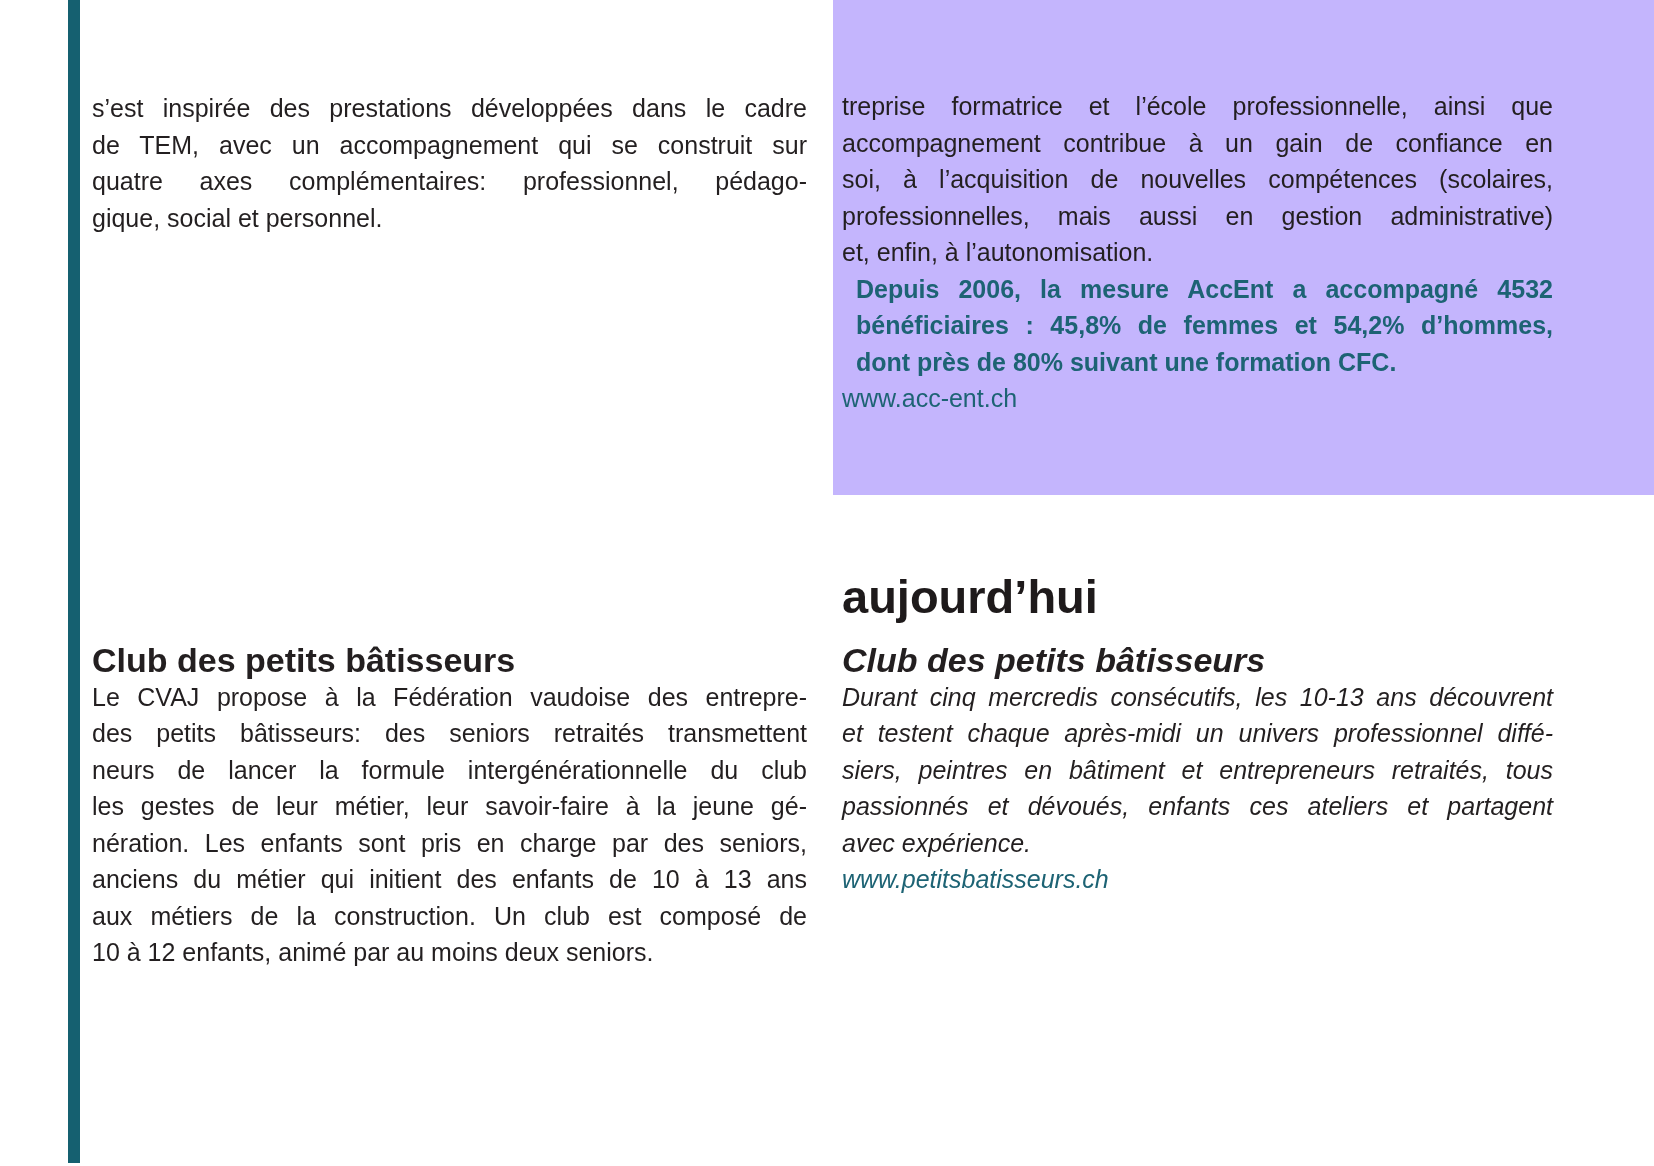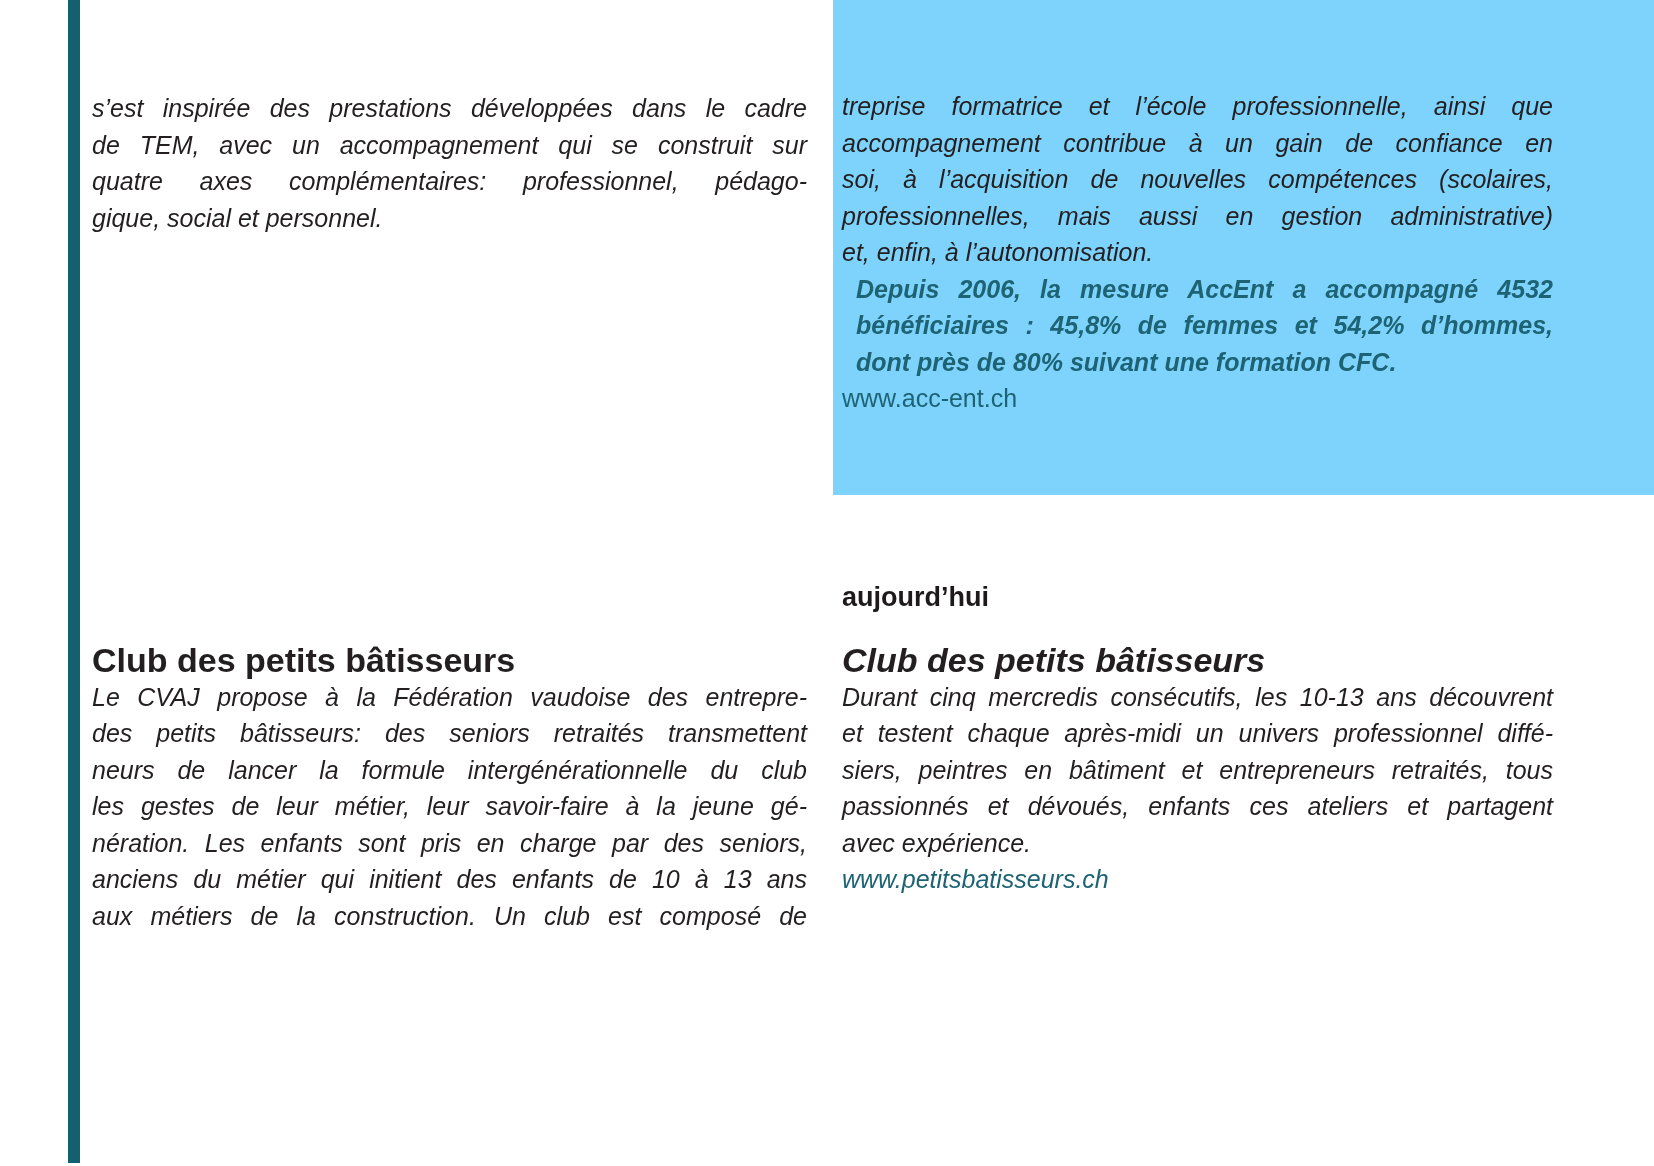--- a/index.html
+++ b/index.html
@@ -16,35 +16,34 @@
     position:absolute;left:68px;top:0;width:12px;height:1163px;
     background:#156070;
   }
   
   .jline{
     text-align:justify;
     text-align-last:justify;
     -moz-text-align-last:justify;
     line-height:36.5px;
     white-space:normal;
-    font-style:italic;
   }
   .jline.last{
     text-align-last:left;
     -moz-text-align-last:left;
   }
   
   .intro{
     position:absolute;left:92px;top:90px;width:715px;
     font-size:25px;
   }
   
   .highlight-box{
     position:absolute;left:833px;top:0;width:821px;height:495px;
-    background:#7dd3fc;
+    background:#c4b5fd;
   }
   .hb-inner{
     margin:88px 0 0 9px;
     width:711px;
     font-size:25px;
   }
   .hb-stats .jline{
     font-weight:700;
     color:#1d6374;
     margin-left:14px;
@@ -52,21 +51,21 @@
   .doc-link{
     display:block;
     line-height:36.5px;
     color:#1d6374;
     text-decoration:none;
     cursor:pointer;
   }
   
   .today{
     position:absolute;left:842px;top:576px;margin:0;
-    font-size:27px;line-height:42px;font-weight:700;
+    font-size:47px;line-height:42px;font-weight:700;
     color:#1e1a1b;
   }
   
   .club-left{
     position:absolute;left:92px;top:642px;width:715px;
     font-size:25px;
   }
   .club-right{
     position:absolute;left:842px;top:642px;width:711px;
     font-size:25px;
@@ -115,20 +114,21 @@
   <section class="club-left">
     <h3 class="club-heading">Club des petits bâtisseurs</h3>
     <div>
         <div class="jline">Le CVAJ propose à la Fédération vaudoise des entrepre-</div>
         <div class="jline">des petits bâtisseurs: des seniors retraités transmettent</div>
         <div class="jline">neurs de lancer la formule intergénérationnelle du club</div>
         <div class="jline">les gestes de leur métier, leur savoir-faire à la jeune gé-</div>
         <div class="jline">nération. Les enfants sont pris en charge par des seniors,</div>
         <div class="jline">anciens du métier qui initient des enfants de 10 à 13 ans</div>
         <div class="jline">aux métiers  de la construction. Un club est composé de</div>
+        <div class="jline last">10 à 12 enfants, animé par au moins deux seniors.</div>
       </div>
   </section>
 
   <section class="club-right">
     <h3 class="club-heading it">Club des petits bâtisseurs</h3>
     <div class="it">
         <div class="jline">Durant cinq mercredis consécutifs, les 10-13 ans découvrent</div>
         <div class="jline">et testent chaque après-midi un univers professionnel diffé-</div>
         <div class="jline">siers, peintres en bâtiment et entrepreneurs retraités, tous</div>
         <div class="jline">passionnés et dévoués, enfants ces ateliers et partagent</div>

